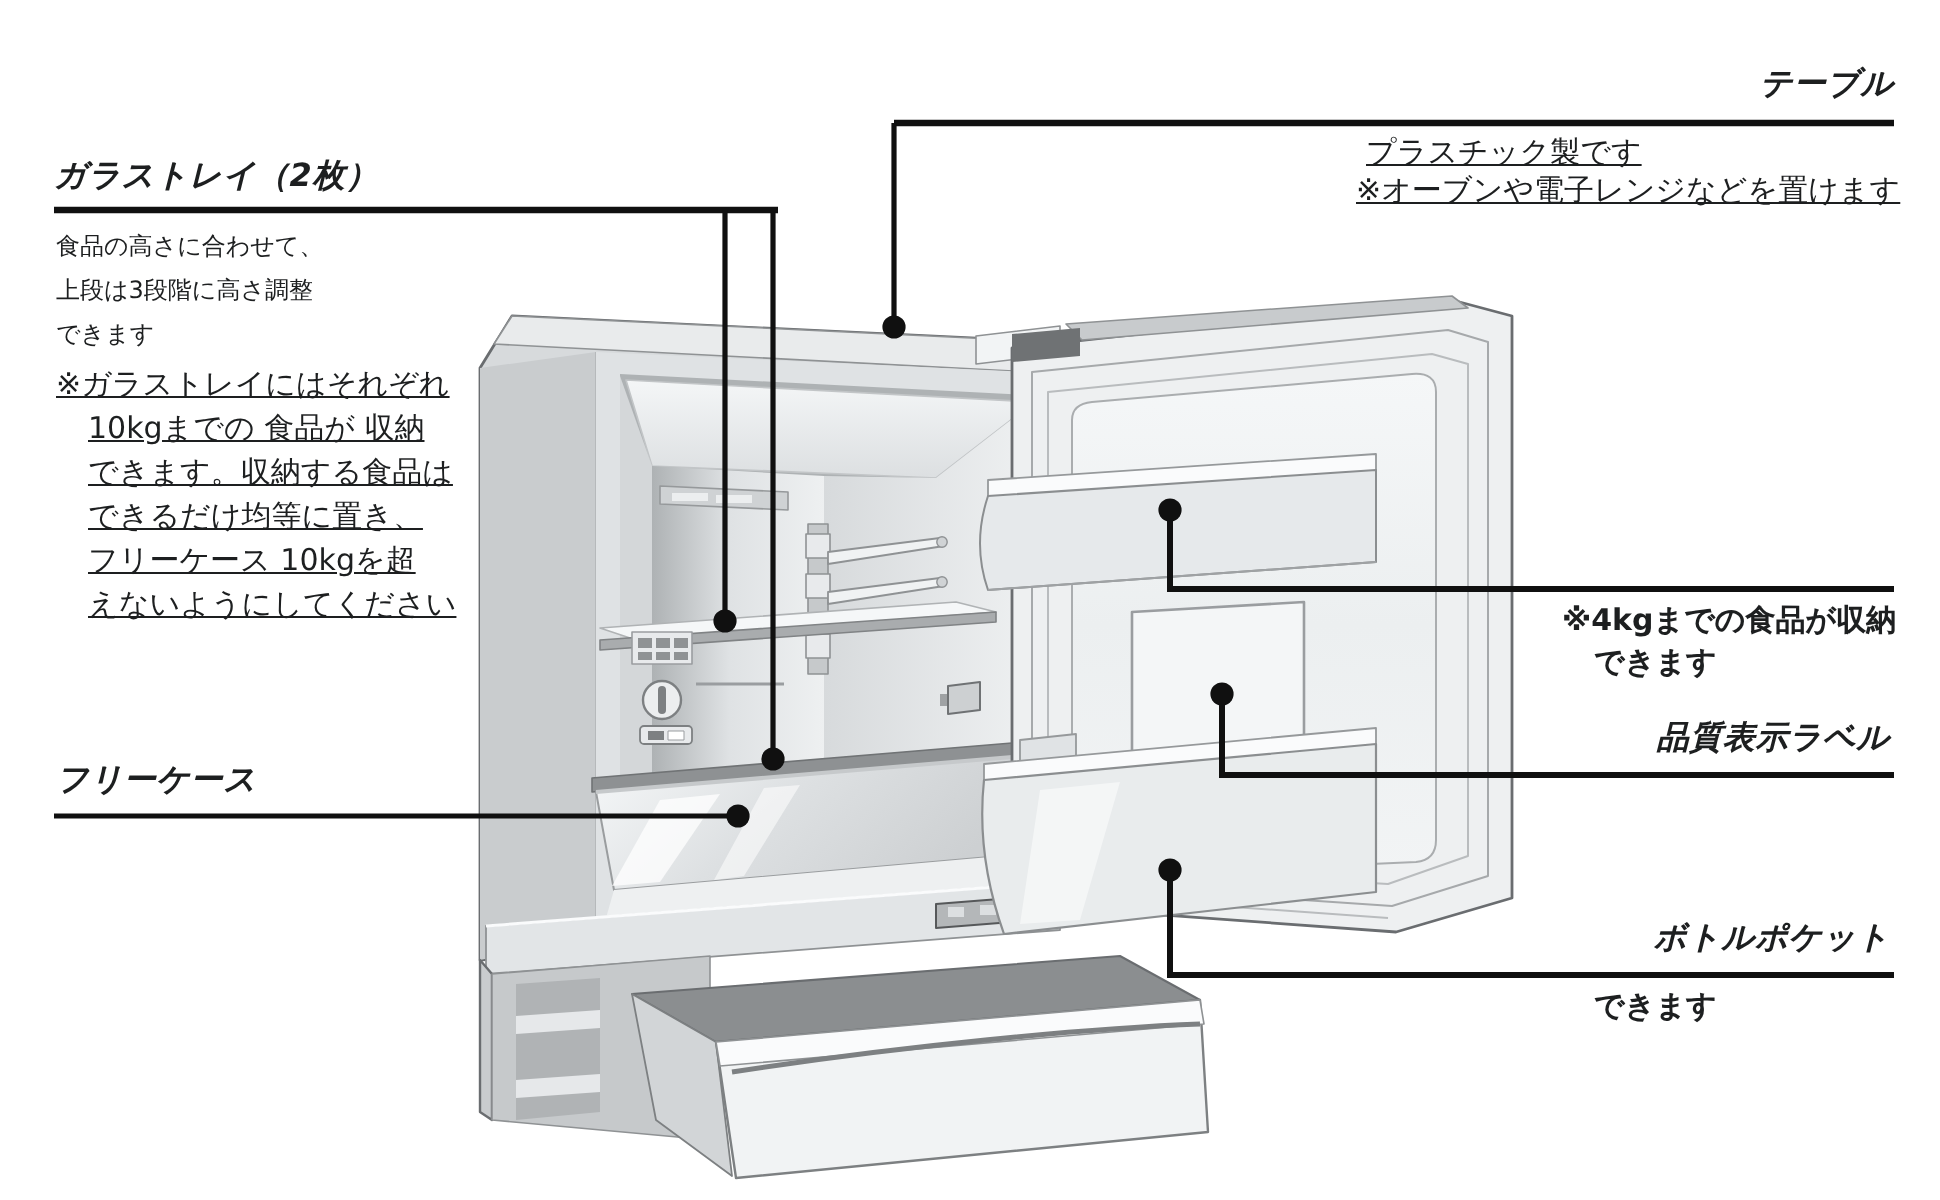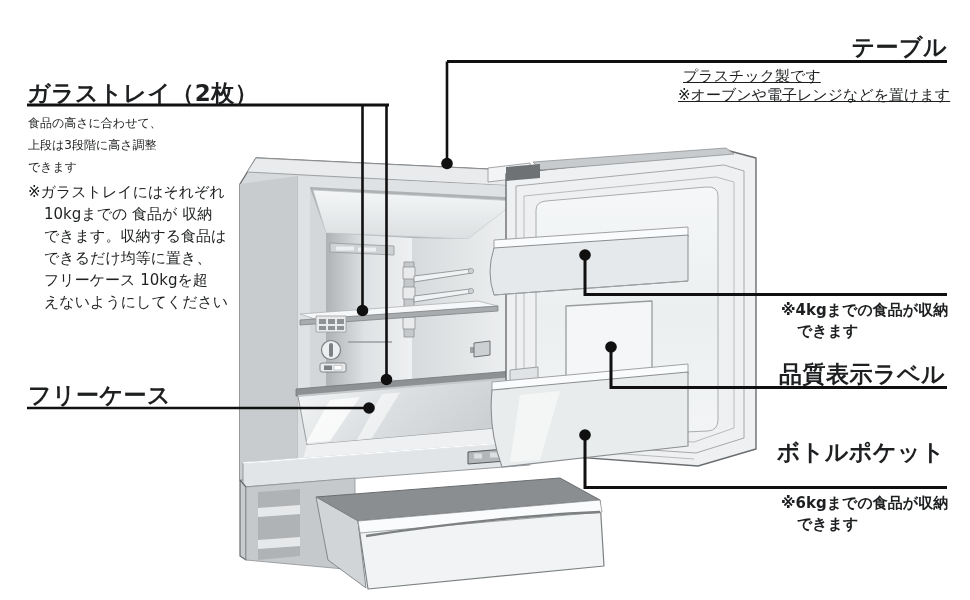--- a/index.html
+++ b/index.html
@@ -2,21 +2,21 @@
 <html><head>
 <meta charset="utf-8">
 <style>
   html,body{margin:0;padding:0;background:#fff;}
   #stage{
     position:relative;width:970px;height:600px;background:#fff;overflow:hidden;
     font-family:"DejaVu Sans","Liberation Sans",sans-serif;color:#1d1f20;
   }
   #art{position:absolute;left:0;top:0;}
   .abs{position:absolute;white-space:nowrap;}
-  .hd{font-size:23px;font-weight:bold;letter-spacing:0.5px;}
+  .hd{font-size:16px;font-weight:bold;letter-spacing:0.5px;font-style:italic;}
   .right{text-align:right;}
   .desc{font-size:12px;line-height:22px;}
   .note{font-size:15px;line-height:22px;}
   .note-tight{font-size:15px;line-height:19px;}
   .note-mid{font-size:15px;line-height:21px;font-weight:bold;}
   .ind{padding-left:16px;}
   .ind6{padding-left:5px;}
 </style>
 </head>
 <body>
@@ -201,21 +201,21 @@
       <path d="M585,435 V487.5 H947" stroke-width="3" fill="none"></path>
     </g>
   </svg>
 
   <div class="abs hd" style="left:27px;top:78px;">ガラストレイ（2枚）</div>
   <div class="abs desc" style="left:28px;top:112px;">
     <div>食品の高さに合わせて、</div>
     <div>上段は3段階に高さ調整</div>
     <div>できます</div>
   </div>
-  <div class="abs note" style="left:28px;top:181px;">
+  <div class="abs note" style="left:28px;top:181px;text-decoration:underline;">
     <div>※ガラストレイにはそれぞれ</div>
     <div class="ind">10kgまでの 食品が 収納</div>
     <div class="ind">できます。収納する食品は</div>
     <div class="ind">できるだけ均等に置き、</div>
     <div class="ind">フリーケース 10kgを超</div>
     <div class="ind">えないようにしてください</div>
   </div>
 
   <div class="abs hd right" style="right:23px;top:32px;">テーブル</div>
   <div class="abs note-tight" style="left:678px;top:67px;text-decoration:underline;">
@@ -225,19 +225,18 @@
 
   <div class="abs note-mid" style="left:781px;top:300px;">
     <div>※4kgまでの食品が収納</div>
     <div class="ind">できます</div>
   </div>
 
   <div class="abs hd right" style="right:25px;top:359px;">品質表示ラベル</div>
 
   <div class="abs hd" style="left:28px;top:380px;">フリーケース</div>
 
-  <div class="abs hd right" style="right:25px;top:437px;">ボトルポケット</div>
+  <div class="abs hd right" style="right:25px;top:459px;">ボトルポケット</div>
   <div class="abs note-mid" style="left:781px;top:493px;">
-    <div>※6kgまでの食品が収納</div>
     <div class="ind">できます</div>
   </div>
 
 </div>
 
 </body></html>

